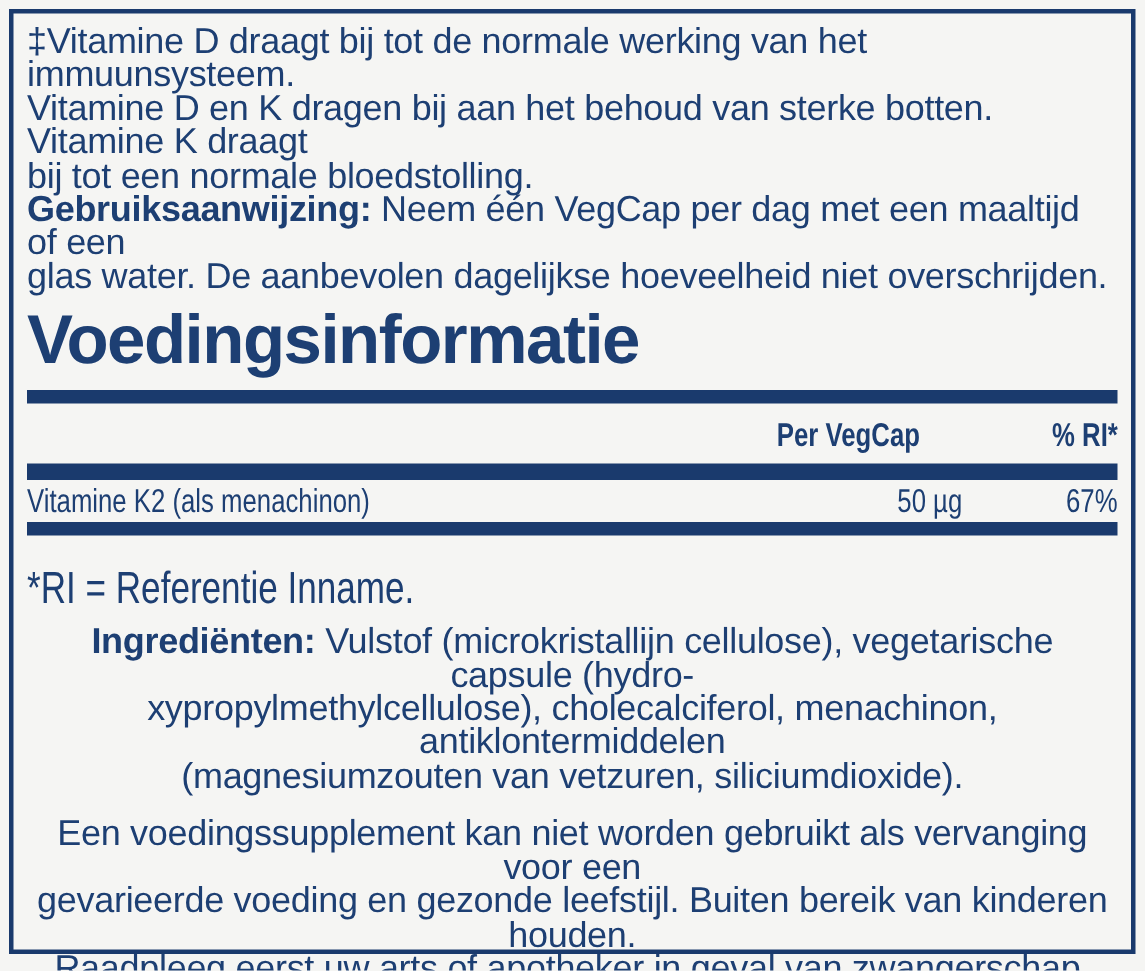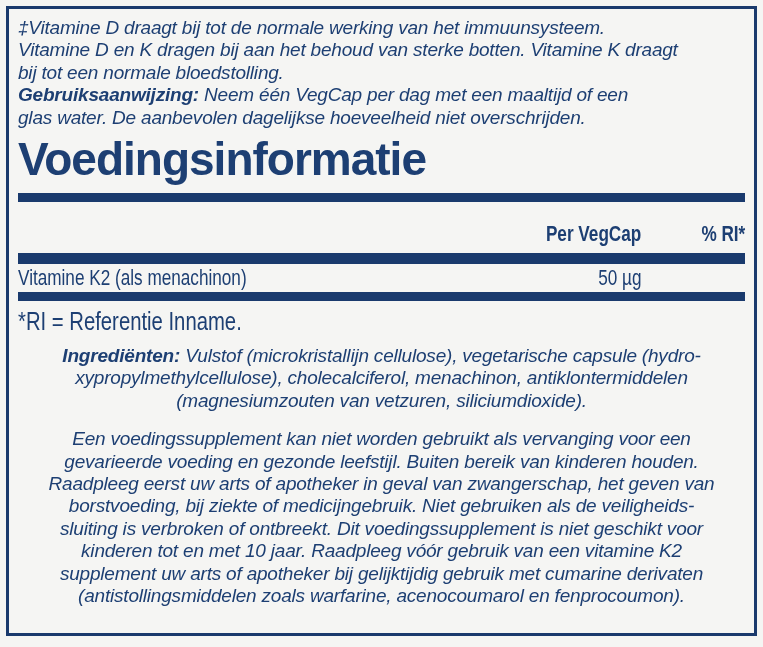--- a/index.html
+++ b/index.html
@@ -20,25 +20,24 @@
     position: absolute;
     left: 6px;
     top: 6px;
     width: 751px;
     height: 630px;
     border: 3px solid #1a3a6d;
     padding: 8px 9px 8px 9px;
   }
   .body-text {
     margin: 0;
-    font-size: 19px;
+    font-size: 24px;
     line-height: 22.4px;
     letter-spacing: -0.2px;
     white-space: pre-line;
-    font-style: italic;
   }
   .body-text b {
     letter-spacing: -0.2px;
   }
   .title {
     margin: 8px 0 0 0;
     font-size: 46px;
     line-height: 44px;
     font-weight: bold;
     letter-spacing: -1px;
@@ -54,40 +53,41 @@
     height: 2px;
     background: #1a3a6d;
   }
   .trow {
     display: grid;
     grid-template-columns: 1fr 170px 104px;
     align-items: center;
     height: 28px;
   }
   .thead-row {
-    margin-top: 18px;
+    margin-top: 7px;
     font-weight: bold;
+    gap: 28px;
   }
   .tcell {
     font-size: 22px;
     line-height: 26px;
     white-space: nowrap;
   }
   .cell-name  { text-align: left; }
   .cell-amt,
   .cell-ri    { text-align: right; }
   .cond {
     display: inline-block;
     transform: scaleX(0.78);
   }
   .o-left  { transform-origin: 0 50%; }
   .o-right { transform-origin: 100% 50%; float: right; }
   .footnote {
-    margin: 8px 0 0 0;
-    font-size: 26px;
+    margin: 24px 0 0 0;
+    font-size: 30px;
     line-height: 24px;
     white-space: nowrap;
   }
   .ingredients { margin-top: 12px; text-align: center; }
   .disclaimer  { margin-top: 16px; text-align: center; }
 </style>
 </head>
 <body>
 
 <div class="label">
@@ -116,20 +116,23 @@
   <div class="bar bar-mid"></div>
 
 
   <div class="thinline"></div>
 
   <div class="trow">
     <span class="tcell cell-name"><span class="cond o-left">Vitamine K2 (als menachinon)</span></span>
     <span class="tcell cell-amt">
         <span class="cond o-right">50 µg</span>
       </span>
+    <span class="tcell cell-ri">
+        <span class="cond o-right">67%</span>
+      </span>
   </div>
 
   <div class="bar"></div>
 
   <p class="footnote"><span class="cond o-left">*RI = Referentie Inname.</span></p>
 
   <p class="body-text ingredients"><b>Ingrediënten:</b><span> Vulstof (microkristallijn cellulose), vegetarische capsule (hydro-
 xypropylmethylcellulose), cholecalciferol, menachinon, antiklontermiddelen
 (magnesiumzouten van vetzuren, siliciumdioxide).</span></p>
 

